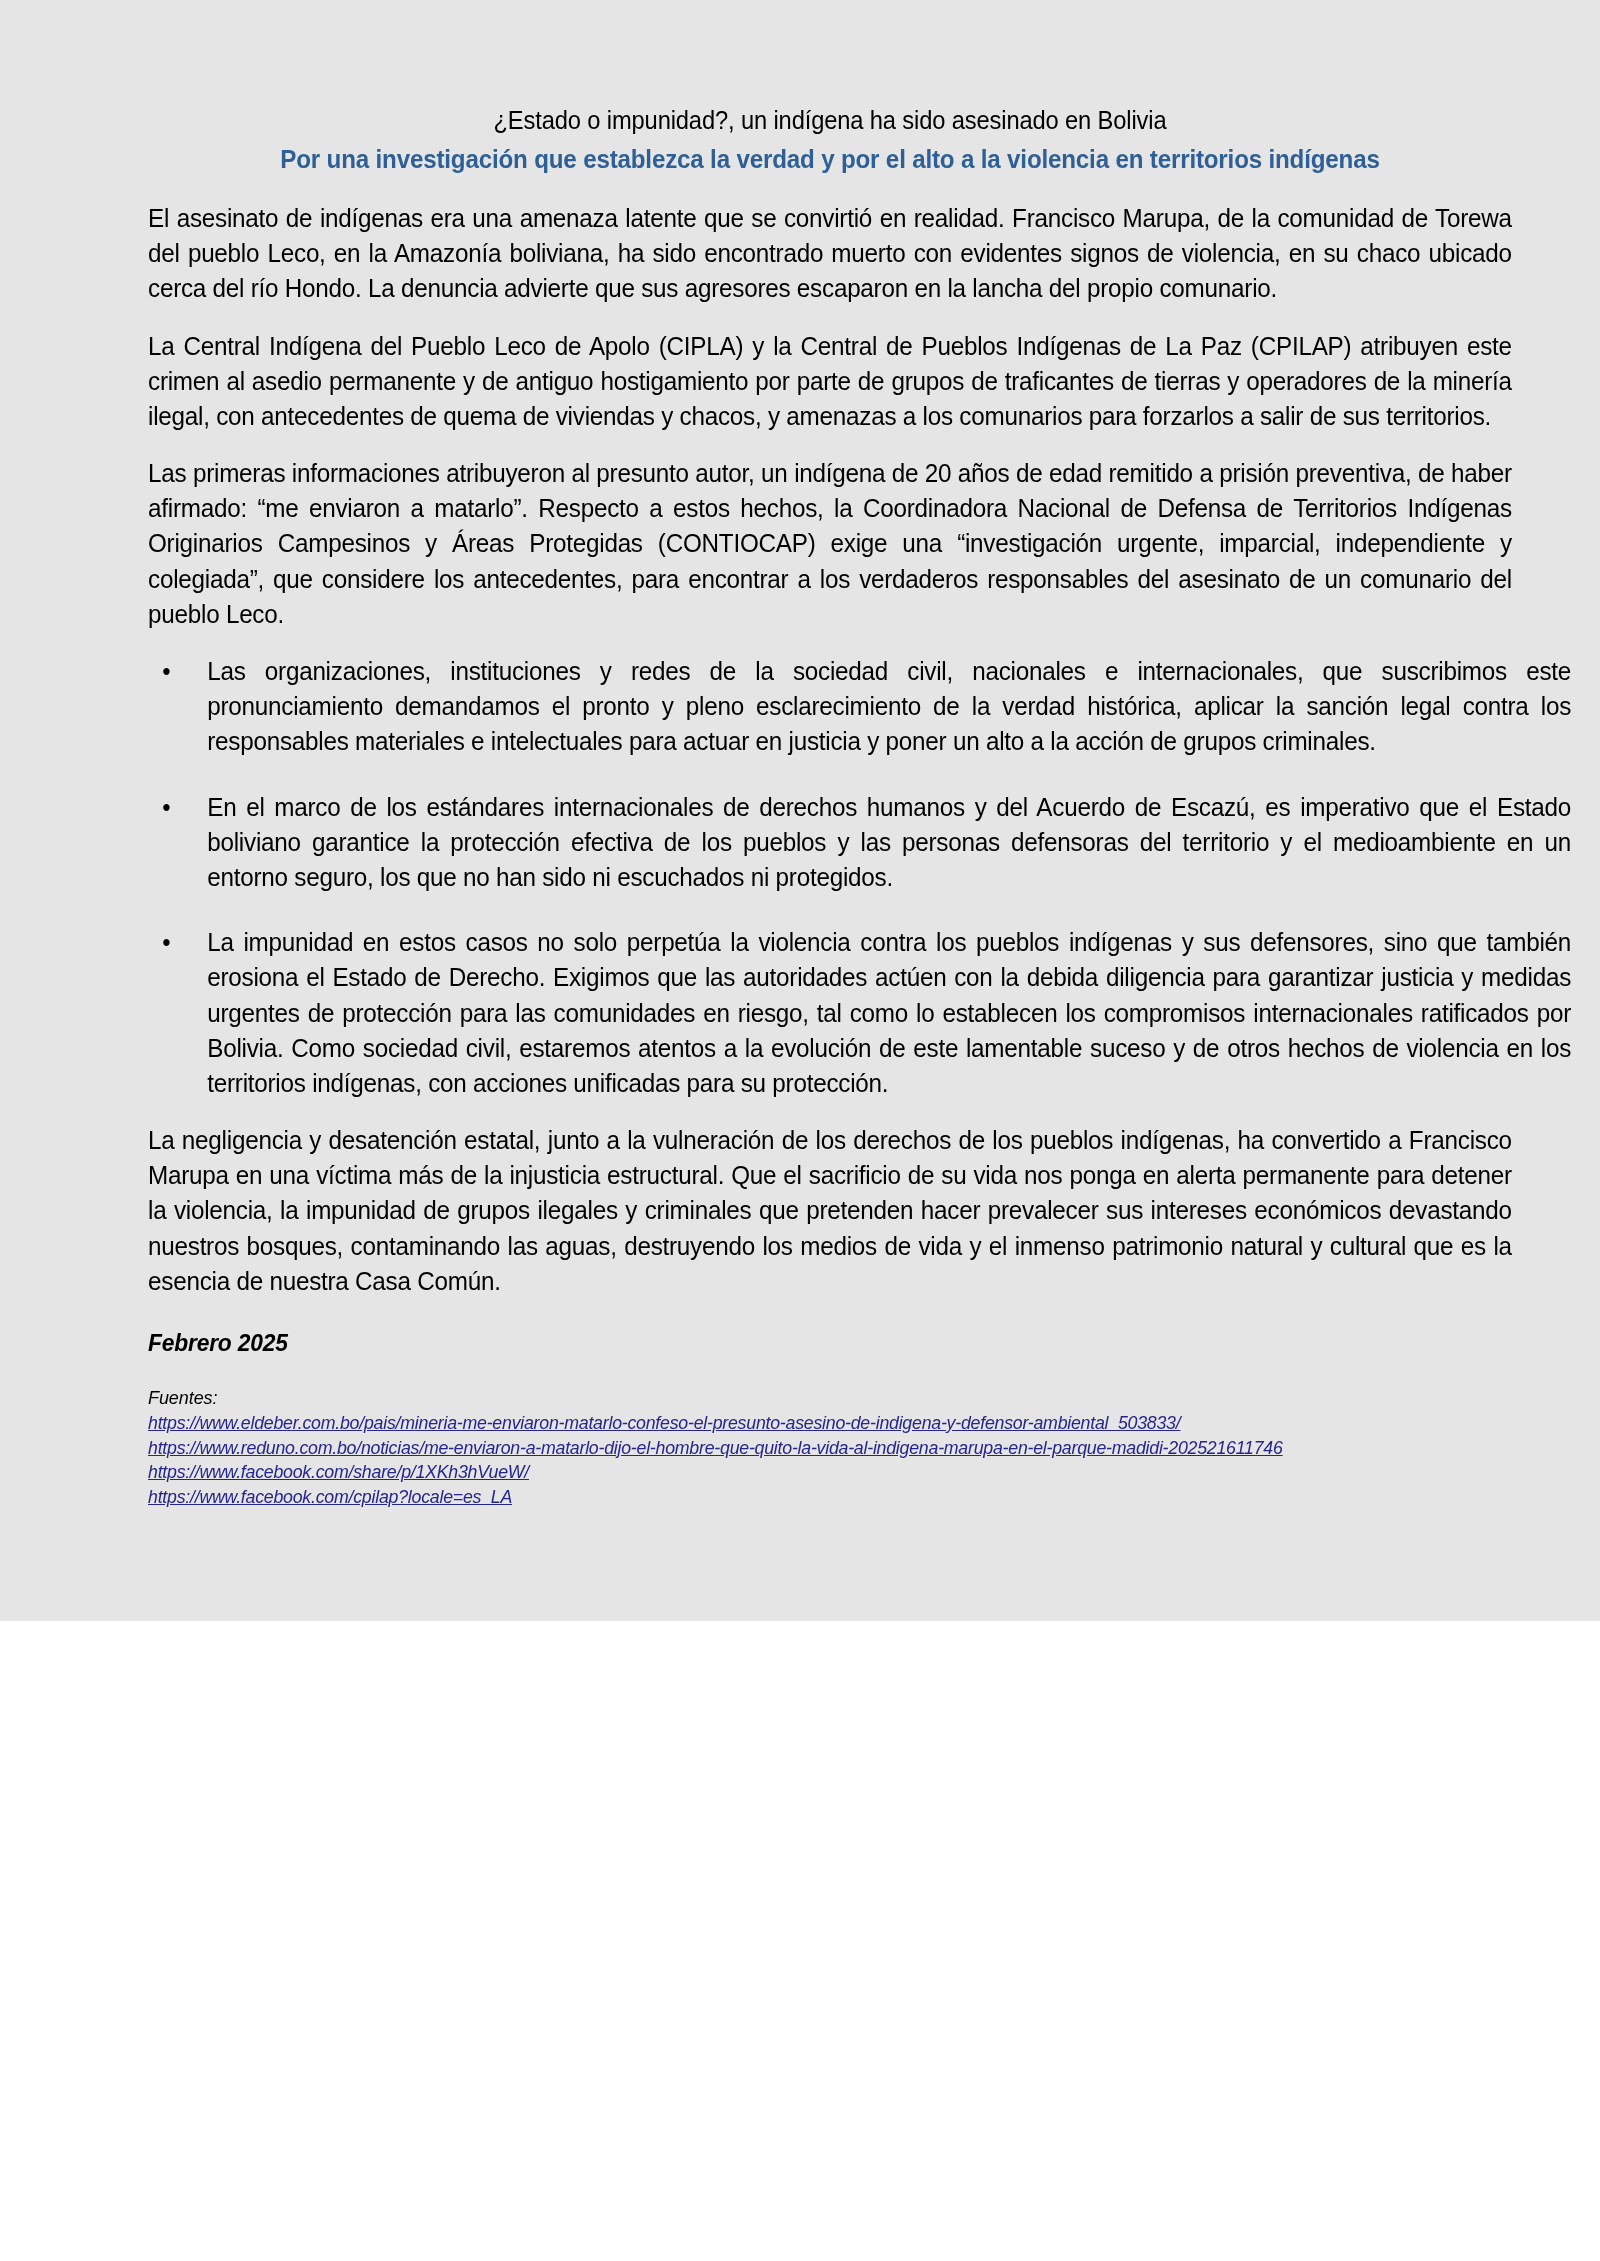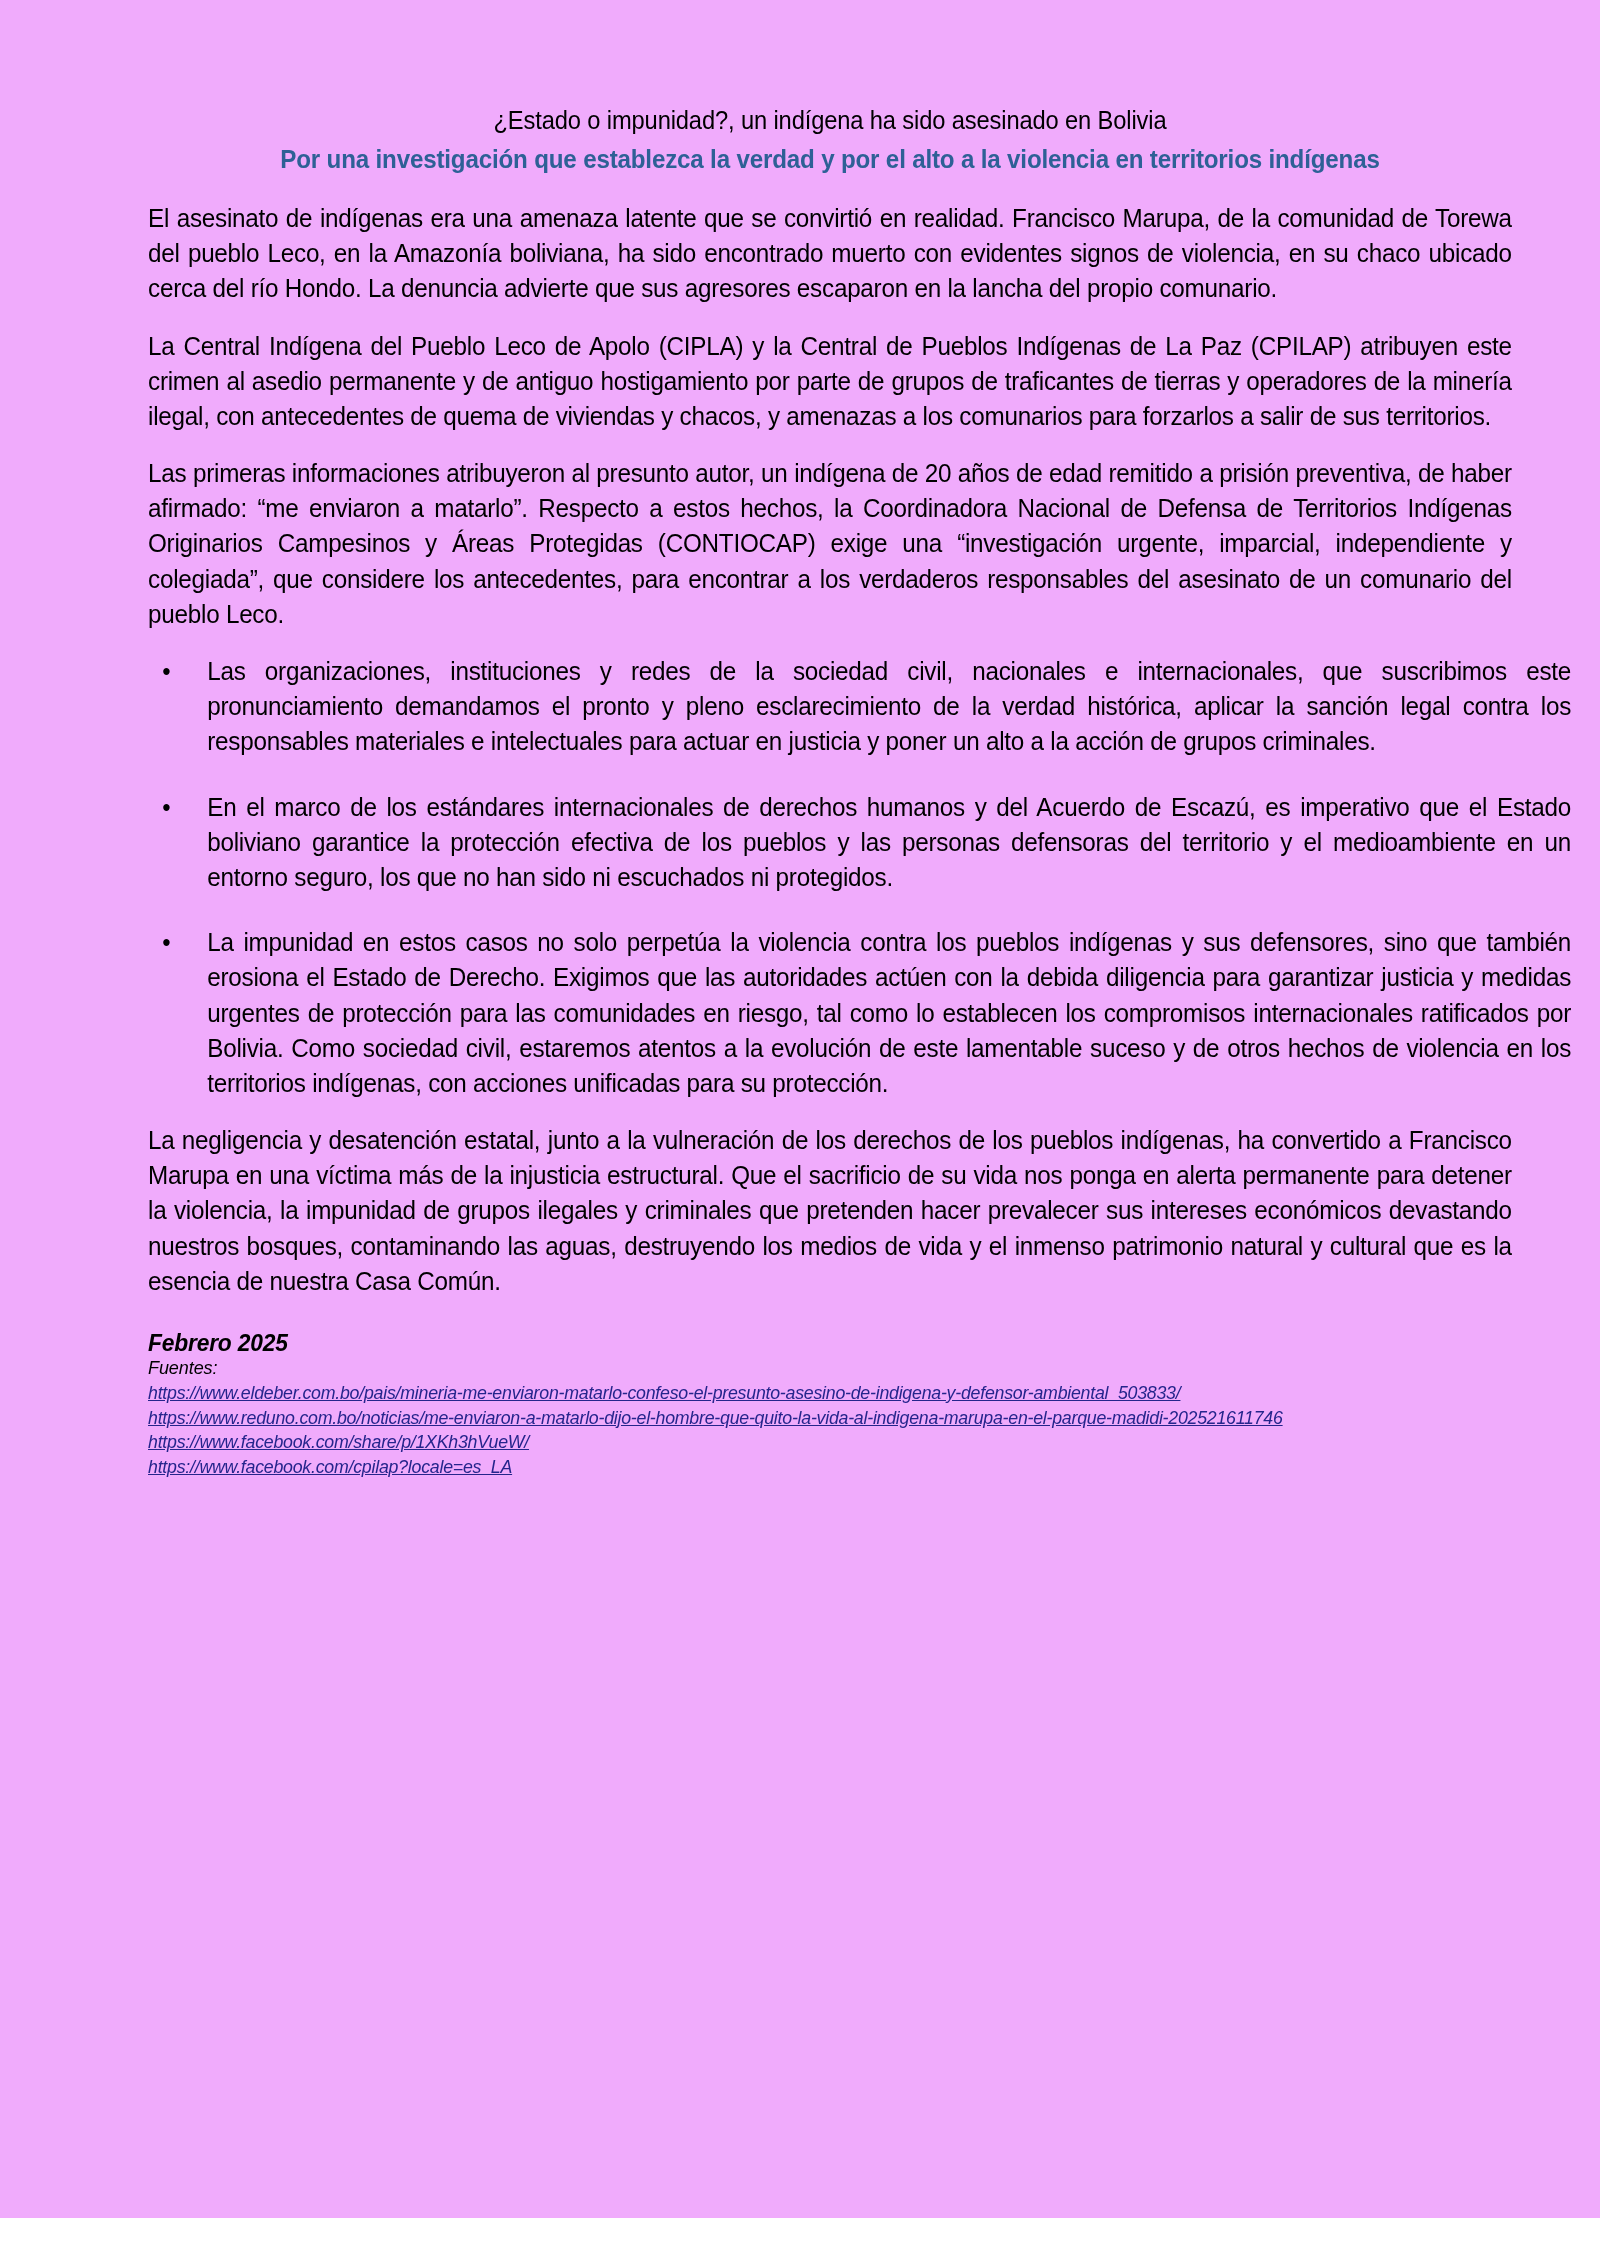--- a/index.html
+++ b/index.html
@@ -12,22 +12,22 @@
     height: 2261px;
     font-family: "Liberation Sans", "DejaVu Sans", sans-serif;
     color: #000000;
     position: relative;
     overflow: hidden;
   }
   .page {
     position: absolute;
     top: 0; left: 0;
     width: 1600px;
-    height: 2218px;
-    background: #f0abfc;
+    height: 1621px;
+    background: #e5e5e5;
     box-sizing: border-box;
     padding: 100px 88px 0 148px;
   }
 
   
   .title-block {
     margin-top: 4px;
     margin-bottom: 24px;
   }
   .doc-title {
@@ -99,20 +99,21 @@
   .date-line {
     font-style: italic;
     font-weight: bold;
     font-size: 24px;
     letter-spacing: -0.2px;
     margin: 30px 0 0 0;
     transform: scaleX(0.95);
     transform-origin: left top;
   }
   .sources-block {
+    margin-top: 30px;
   }
   .sources-label {
     font-style: italic;
     font-size: 19px;
     letter-spacing: -0.1px;
     margin: 0 0 2px 0;
     transform: scaleX(0.95);
     transform-origin: left top;
   }
   .source-link {

